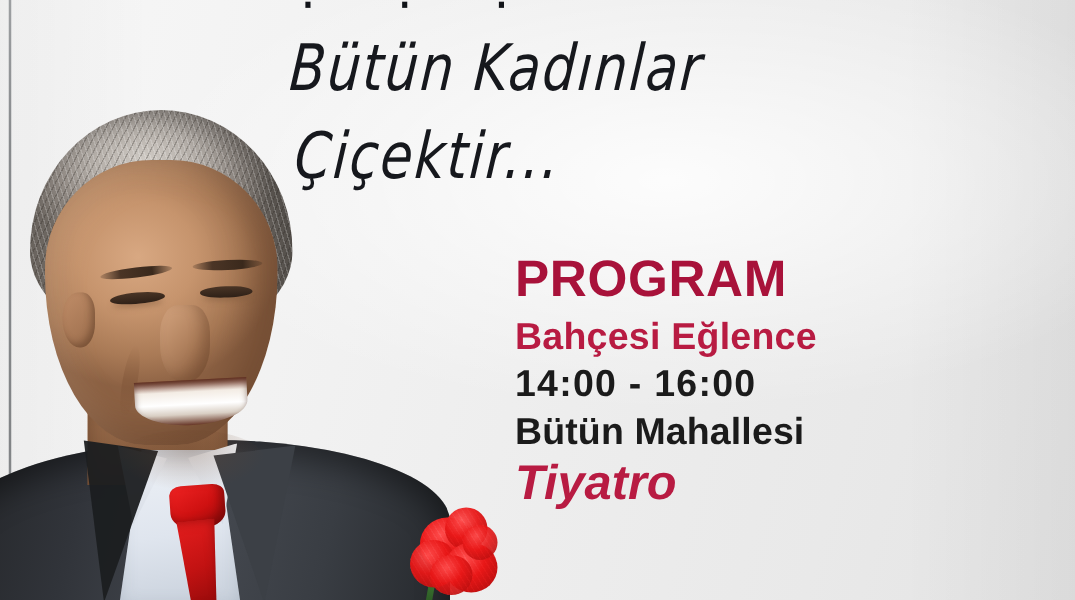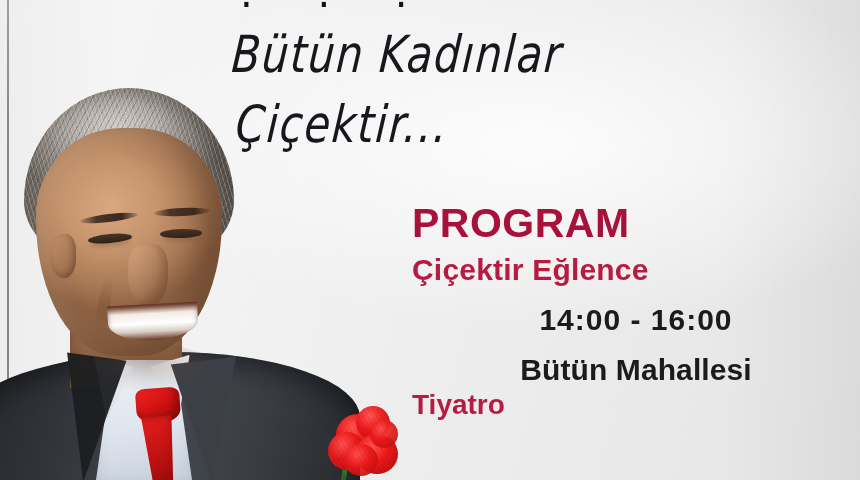--- a/index.html
+++ b/index.html
@@ -107,33 +107,33 @@
     color: #b81b42;
     margin: 0 0 4px 2px;
   }
   .info-line {
     font-family: "Liberation Sans", sans-serif;
     font-weight: bold;
     font-size: 30px;
     line-height: 1.14;
     letter-spacing: 0.1px;
     color: #1b1b1b;
-    margin: 16px 0 2px 2px;
+    margin: 4px 0 2px 2px;
     white-space: nowrap;
-    text-align: center;
   }
   .info-line.time { letter-spacing: 1px; }
   .venue-trailing {
     font-family: "Liberation Sans", sans-serif;
     font-weight: bold;
-    font-size: 28px;
+    font-size: 39px;
     line-height: 1.14;
     color: #b81b42;
     margin: 2px 0 0 2px;
     white-space: nowrap;
+    font-style: italic;
   }
 
   
   .portrait {
     position: absolute;
     left: 0px;
     top: 0px;
     width: 420px;
     height: 480px;
     overflow: hidden;
@@ -438,19 +438,19 @@
     </div>
   </div>
 
   <div class="script-block">
     <div class="script-line script-line-1">Bütün Kadınlar</div>
     <div class="script-line script-line-2">Çiçektir...</div>
   </div>
 
   <div class="program-block">
     <div class="program-title">PROGRAM</div>
-    <div class="program-sub">Çiçektir Eğlence</div>
+    <div class="program-sub">Bahçesi Eğlence</div>
     <div class="info-line time">14:00 - 16:00</div>
     <div class="info-line">Bütün Mahallesi</div>
     <div class="venue-trailing">Tiyatro</div>
   </div>
 
 </div>
 
 </body></html>

